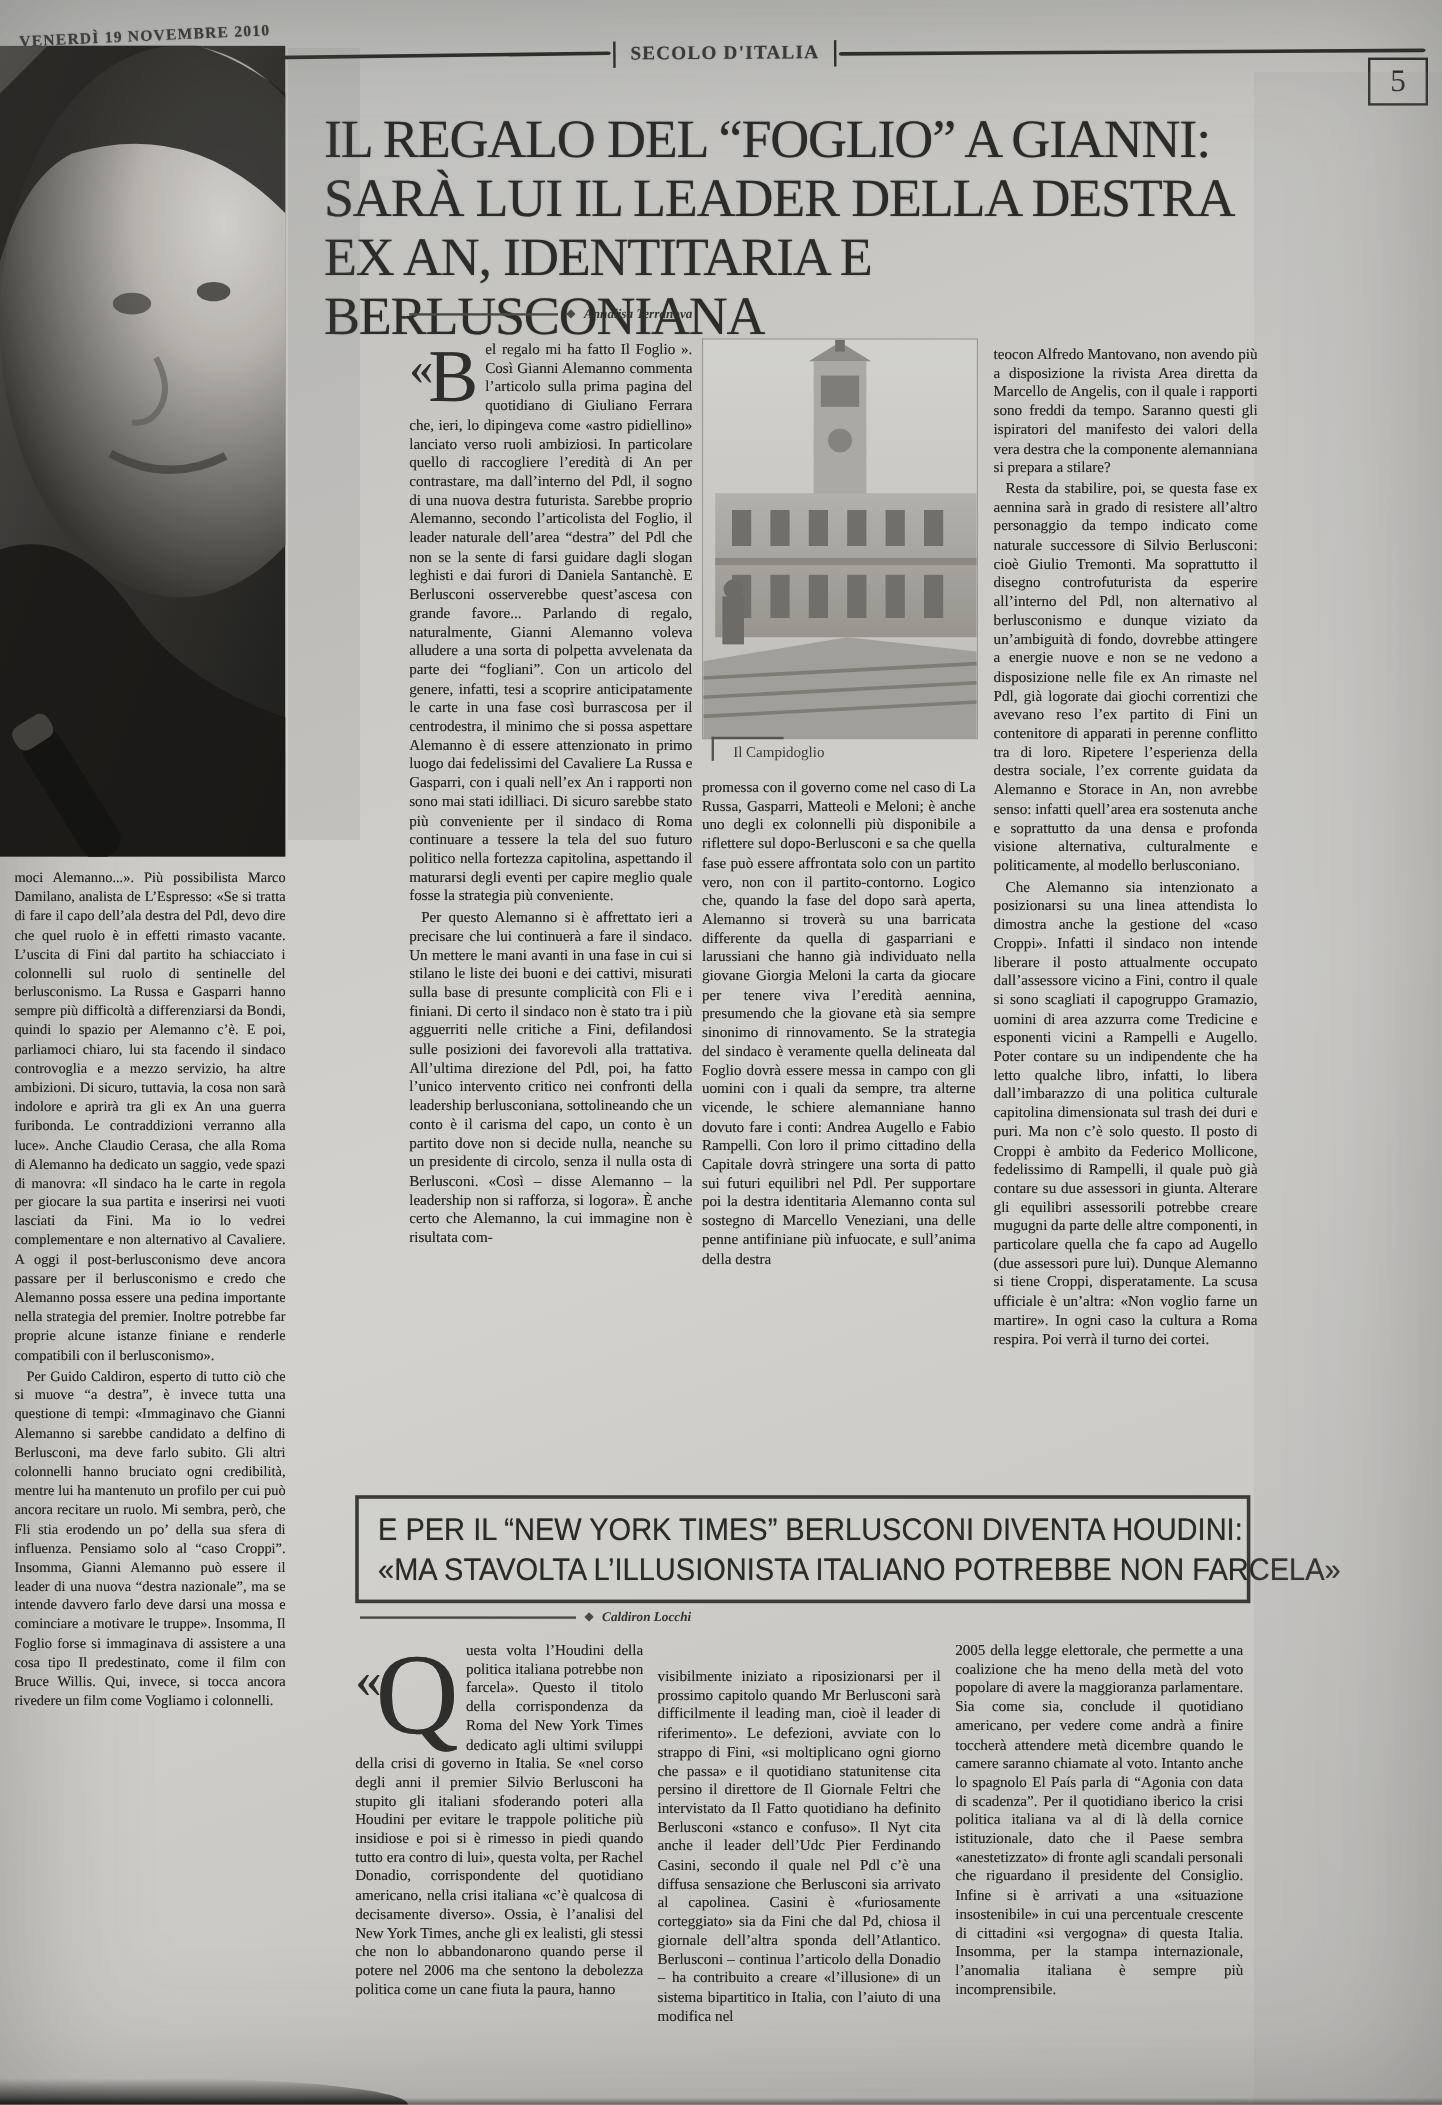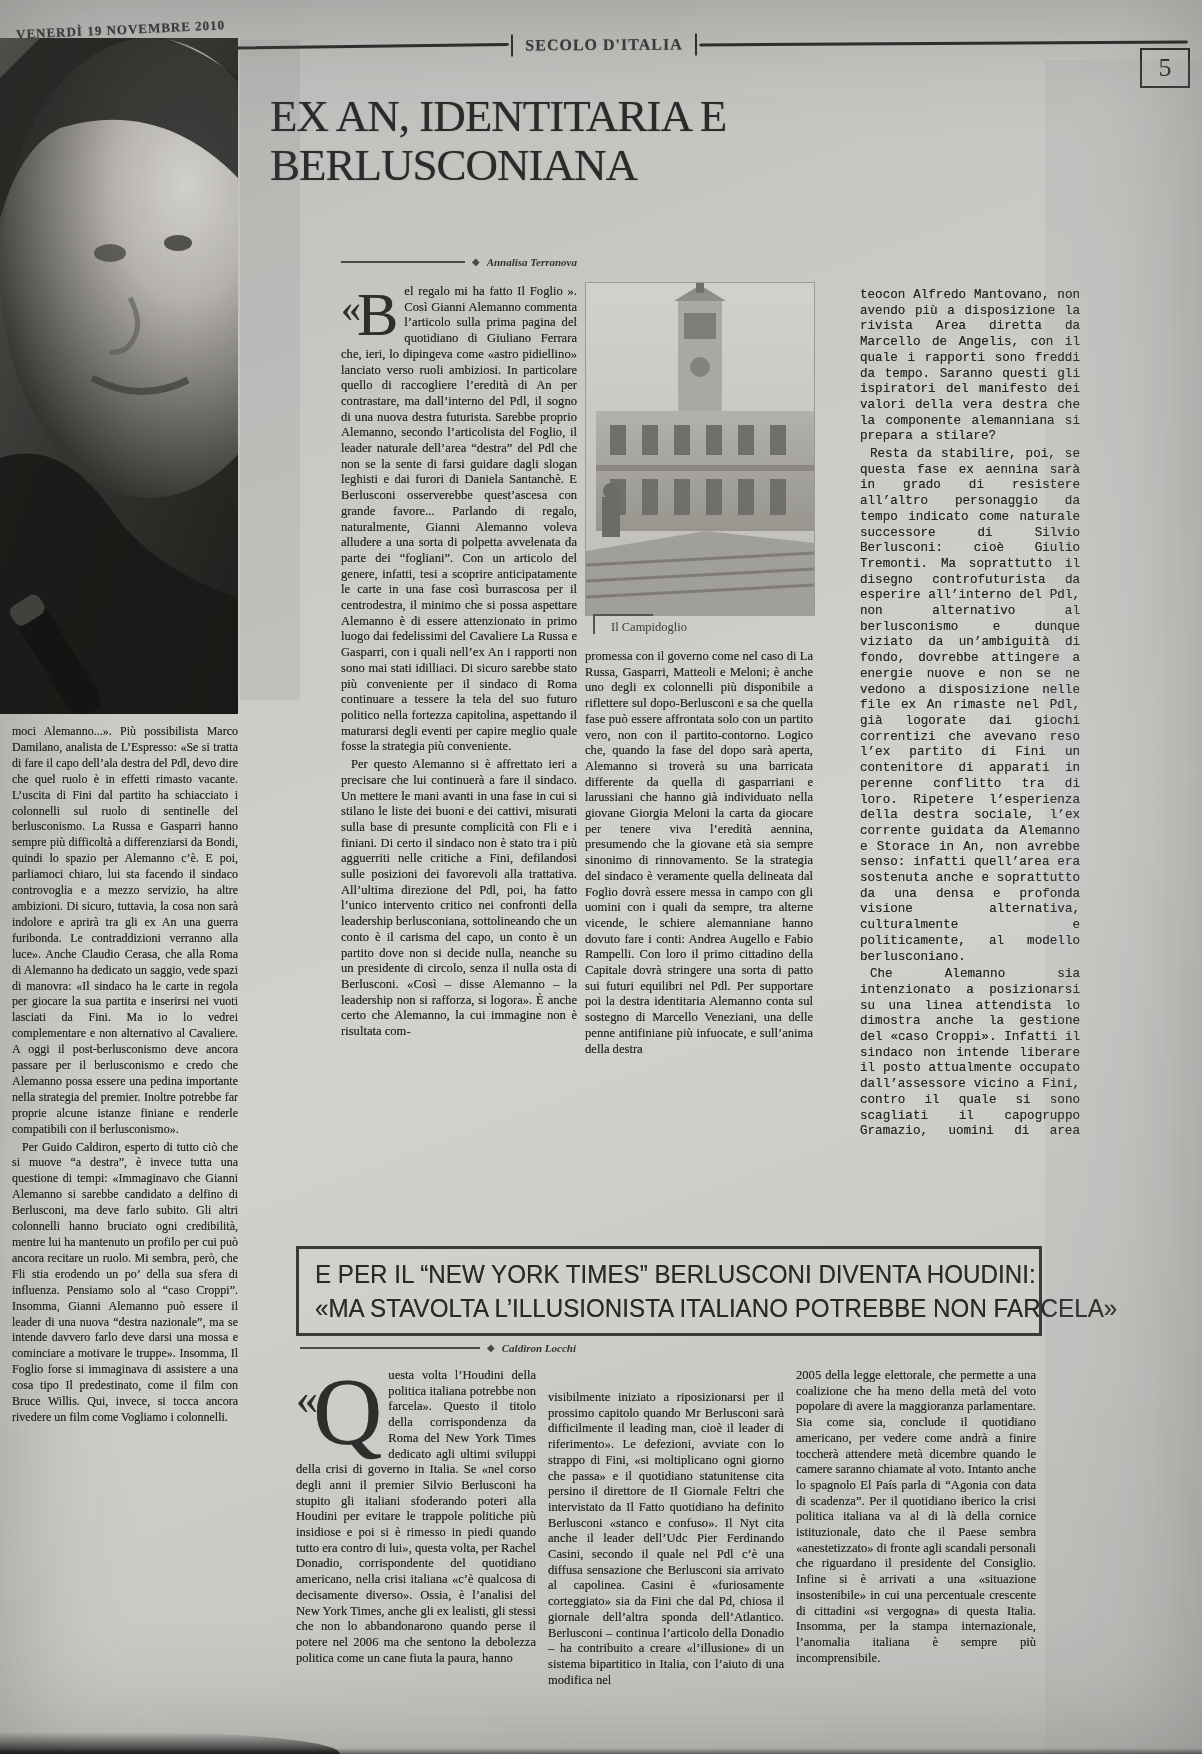--- a/index.html
+++ b/index.html
@@ -54,21 +54,21 @@
   
   .col{
     position:absolute;overflow:hidden;text-align:justify;
     font-size:12.6px;line-height:15.7px;color:#262624;
     text-shadow:0 0 .5px rgba(30,30,30,.55);
   }
   .col p{margin:0 0 2px 0;text-indent:10px;}
   .col p.first{text-indent:0;}
   #a1colA{left:341px;top:284px;width:236px;height:854px;}
   #a1colB{left:585px;top:649px;width:228px;height:486px;}
-  #a1colC{left:860px;top:288px;width:220px;height:850px;font-family:Liberation Mono, monospace;}
+  #a1colC{left:828px;top:288px;width:220px;height:850px;}
   #sidecol{left:12px;top:724px;width:226px;height:1016px;font-size:12px;line-height:15.9px;}
   .dropcap1{float:left;line-height:.85;margin:4px 6px 0 0;color:#2e2e2c;}
   .dropcap1 .oq{font-size:40px;vertical-align:14px;letter-spacing:-4px;}
   .dropcap1 .dl{font-size:62px;font-weight:500;}
   
   .box2{
     position:absolute;left:296px;top:1246px;width:708px;height:62px;
     border:3px solid #3a3a38;background:rgba(210,209,205,.55);
     padding:11px 16px;display:flex;flex-direction:column;justify-content:center;gap:4px;
   }
@@ -130,20 +130,22 @@
       <path d="M0,420 Q60,400 110,470 Q150,530 238,560 L238,676 L0,676 Z" fill="#11100f" opacity=".92"></path>
       <g transform="rotate(-32 60 600)">
         <rect x="30" y="560" width="34" height="120" rx="14" fill="#0a0a0a"></rect>
         <rect x="30" y="548" width="34" height="22" rx="8" fill="#3c3b39"></rect>
       </g>
       <rect width="238" height="676" fill="#8a8885" opacity=".08"></rect>
     </svg>
   </div>
 
   <div class="headline1">
+    <div>IL REGALO DEL “FOGLIO” A GIANNI:</div>
+    <div>SARÀ LUI IL LEADER DELLA DESTRA</div>
     <div>EX AN, IDENTITARIA E BERLUSCONIANA</div>
   </div>
 
   <div class="byline" id="byline1">
     <div class="brule"></div>
     <span class="bdiamond">◆</span>
     <span class="bname">Annalisa Terranova</span>
   </div>
 
   <div class="col" id="a1colA">

